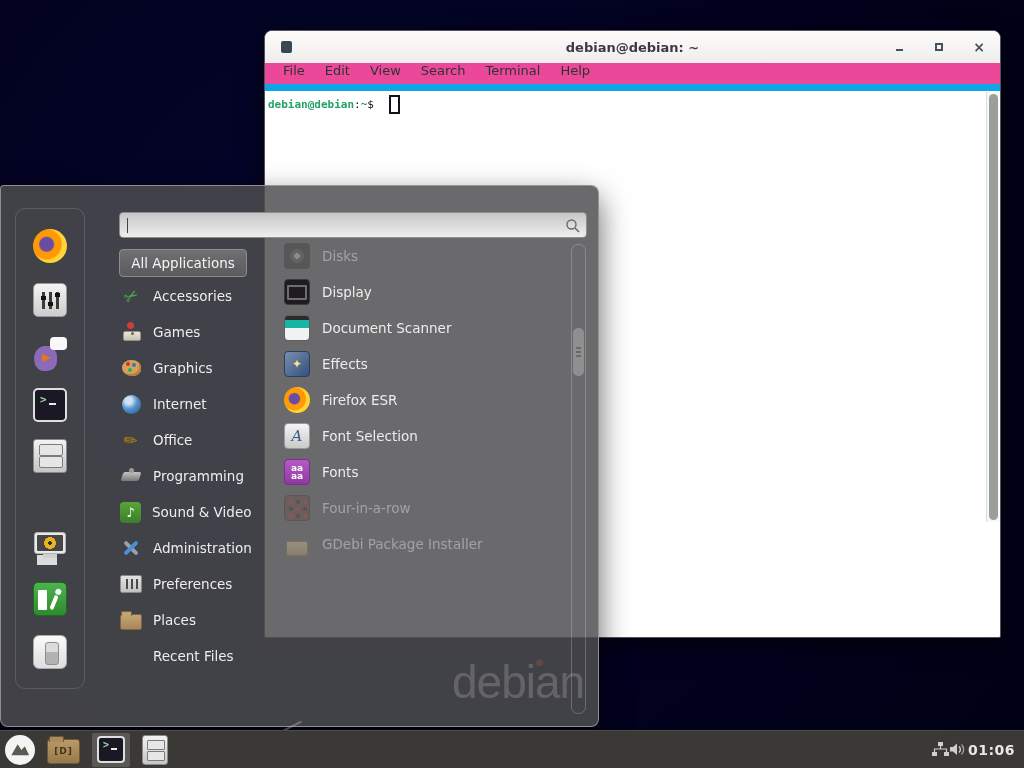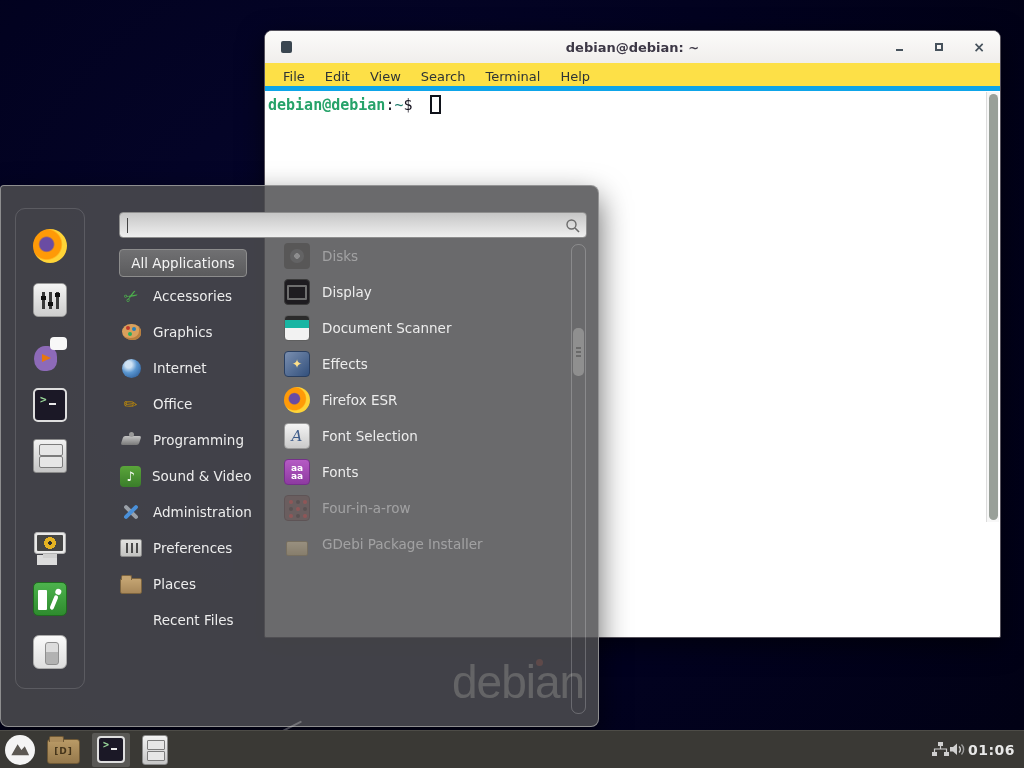--- a/index.html
+++ b/index.html
@@ -30,26 +30,26 @@
   .titlebar-appicon { width:11px; height:12px; margin-left:16px;
     background:#3a4650; border-radius:2px; position:relative; z-index:1; }
   .titlebar-controls { position:absolute; right:14px; top:0; bottom:0;
     display:flex; align-items:center; gap:26px; z-index:1; }
   .wc { color:#47525c; display:flex; align-items:center; justify-content:center;
     width:14px; height:14px; cursor:default; }
   .wc-min-bar { width:7px; height:2px; background:#47525c; margin-top:6px; }
   .wc-max-box { width:8px; height:8px; border:2px solid #47525c; }
   .wc-close-x { font-size:14px; font-weight:bold; line-height:14px; }
 
-  .menubar { height:28px; background:#fde047; border-bottom:5px solid #0ea5e9;
-    display:flex; align-items:flex-start; padding-left:8px; }
+  .menubar { height:28px; background:#ec4899; border-bottom:7px solid #0ea5e9;
+    display:flex; align-items:flex-end; padding-left:8px; }
   .menubar-item { font-size:13px; color:#2e3436; padding:0 10px; line-height:27px; }
 
   .term-body { position:relative; height:432px; background:#fff;
-    font-family:"DejaVu Sans Mono", monospace; font-size:15px; padding:4px 4px 0 3px; }
+    font-family:"DejaVu Sans Mono", monospace; font-size:11px; padding:4px 4px 0 3px; }
   .prompt-line { white-space:pre; display:flex; align-items:center; }
   .p-user { color:#26a269; font-weight:bold; }
   .p-sep  { color:#171421; }
   .p-path { color:#1f7a6b; }
   .p-sym  { color:#171421; }
   .term-cursor { display:inline-block; width:11px; height:19px; margin-left:8px;
     border:2px solid #10131a; background:#fff; }
   .term-scrollbar { position:absolute; right:1px; top:1px; bottom:1px; width:13px;
     background:#f7f7f7; border-left:1px solid #dcdcdc; }
   .term-thumb { position:absolute; left:2px; top:2px; bottom:2px; width:9px;
@@ -321,20 +321,24 @@
     <div class="allapps-btn">
       <span>All Applications</span>
     </div>
 
     <div class="cat-list">
       <div class="cat-row">
         <div class="ci ci-accessories"></div>
         <span class="cat-label">Accessories</span>
       </div>
       <div class="cat-row">
+        <div class="ci ci-games"></div>
+        <span class="cat-label">Games</span>
+      </div>
+      <div class="cat-row">
         <div class="ci ci-graphics"></div>
         <span class="cat-label">Graphics</span>
       </div>
       <div class="cat-row">
         <div class="ci ci-internet"></div>
         <span class="cat-label">Internet</span>
       </div>
       <div class="cat-row">
         <div class="ci ci-office"></div>
         <span class="cat-label">Office</span>

